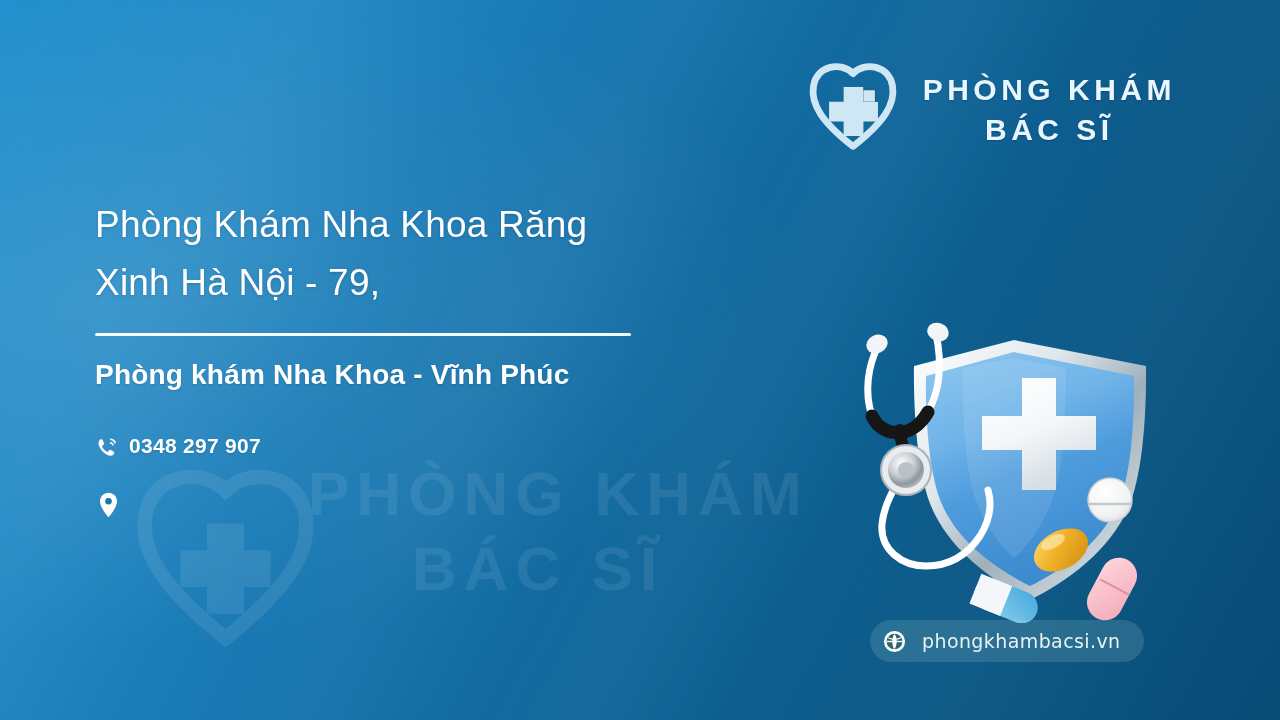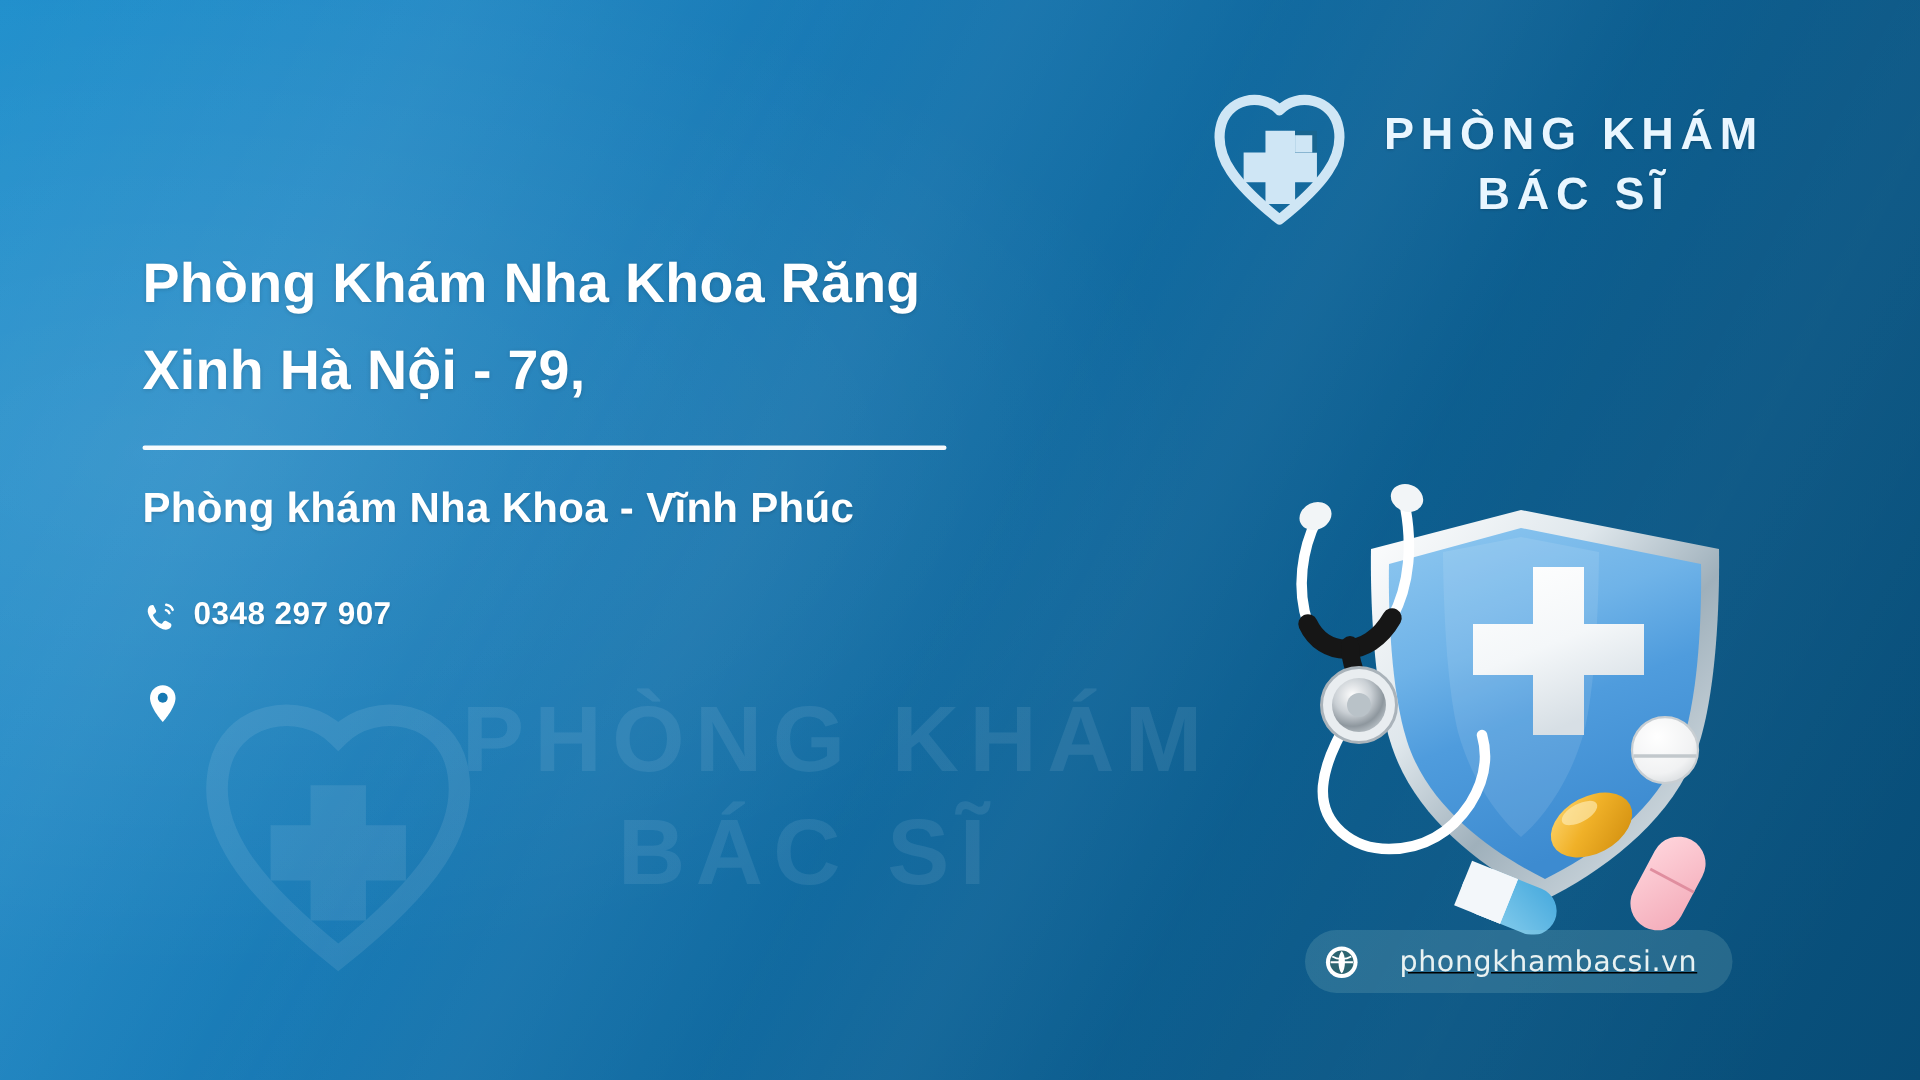--- a/index.html
+++ b/index.html
@@ -87,25 +87,26 @@
     text-shadow:0 1px 2px rgba(0,0,0,.18);
   }
   #logo .logo-l1 { font-size:30px; letter-spacing:4.5px; }
   #logo .logo-l2 { font-size:30px; letter-spacing:4.5px; margin-top:7px; }
 
   
   #info { position:absolute; left:95px; top:160px; width:940px; }
 
   #title {
     color:#ffffff;
-    font-weight:bold;
+    font-weight:normal;
     font-size:37px;
     line-height:58px;
     letter-spacing:.2px;
     text-shadow:0 1px 3px rgba(0,0,0,.16);
+    margin-top:36px;
   }
   #title .t-line { display:block; white-space:nowrap; }
 
   #divider {
     width:536px; height:3px;
     background:#ffffff;
     margin:21px 0 22px 0;
     border-radius:2px;
     opacity:.96;
   }
@@ -136,25 +137,24 @@
   #address-text { font-size:19px; line-height:30px; letter-spacing:.2px; }
   #address-text .a-line { display:block; white-space:nowrap; }
 
   
   #illustration { position:absolute; left:838px; top:318px; width:360px; height:305px; }
 
   
   #site-badge {
     position:absolute; left:870px; top:620px;
     height:42px;
-    display:flex; align-items:center; gap:27px;
+    display:flex; align-items:center; gap:16px;
     padding:0 24px 0 13px;
     border-radius:21px;
     background:rgba(180,220,215,.17);
-    text-decoration:underline;
   }
   #site-badge .globe { width:23px; height:23px; flex:0 0 23px; }
   #site-badge .site-text {
     color:#e9f2f2;
     font-size:19px;
     letter-spacing:.4px;
     font-family:"DejaVu Sans", sans-serif;
   }
 </style>
 </head>

